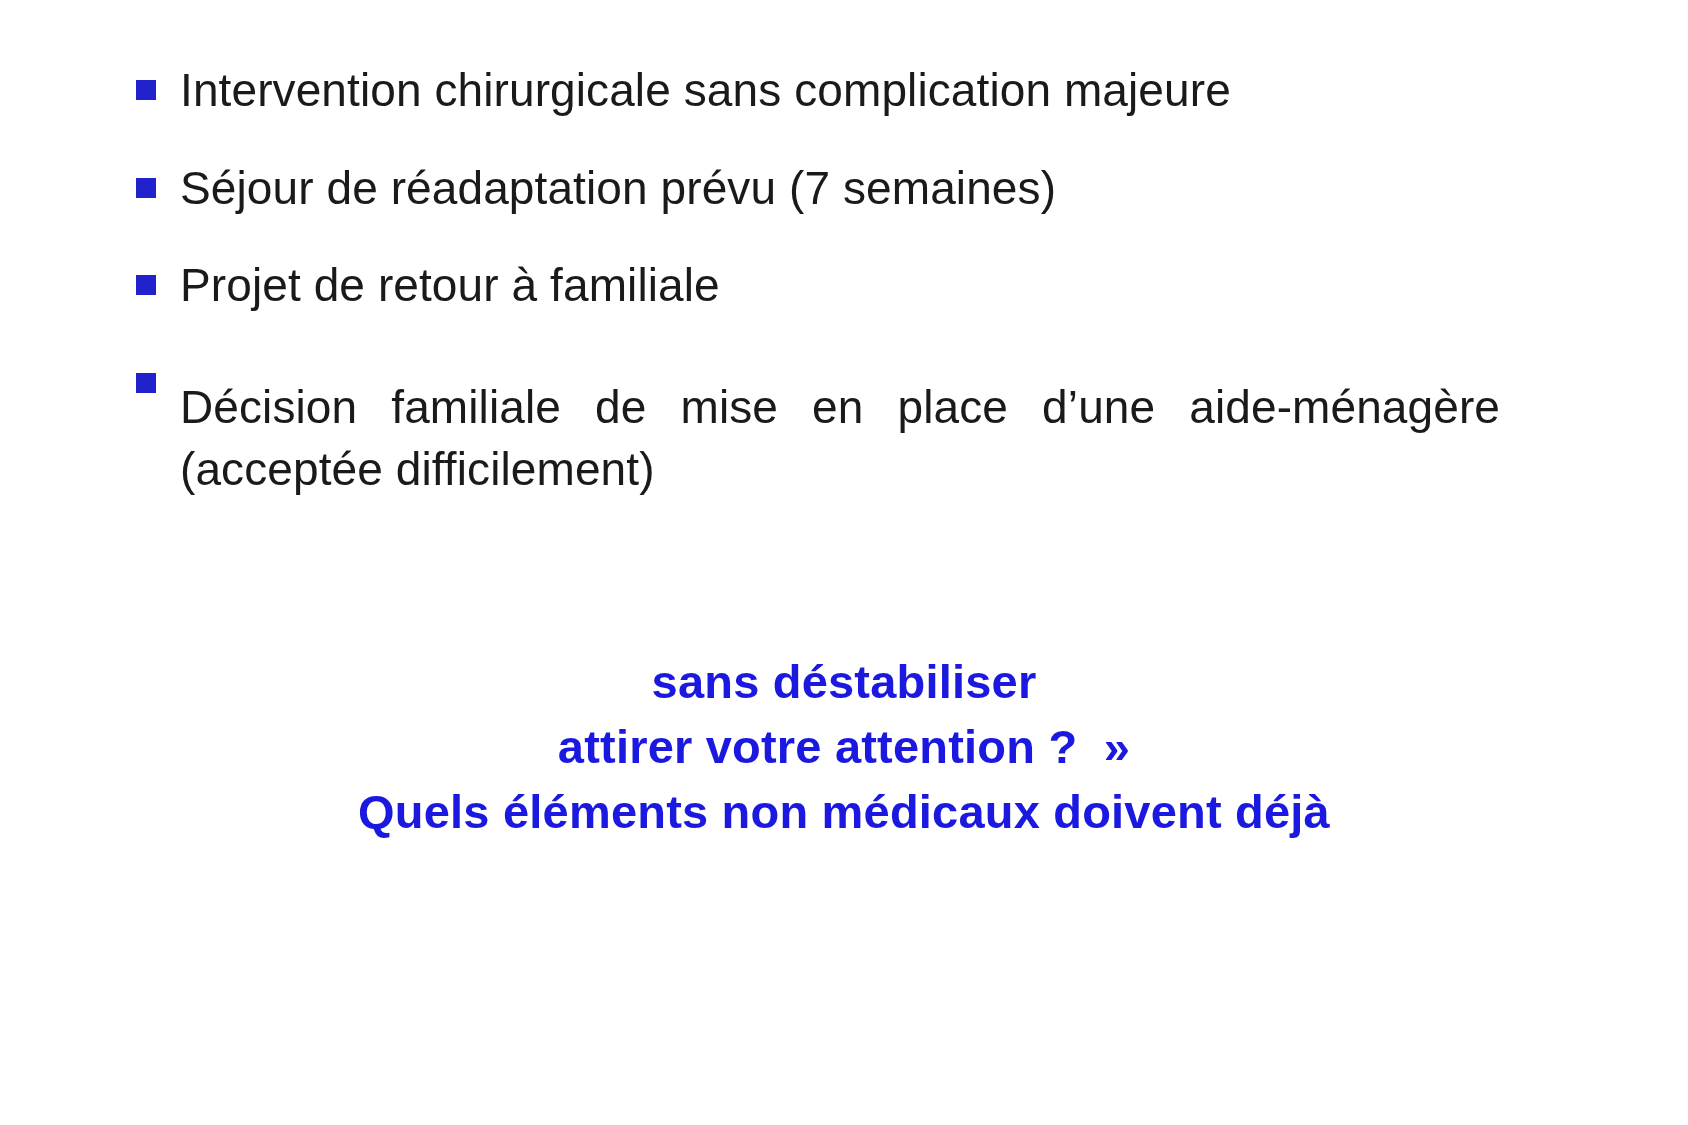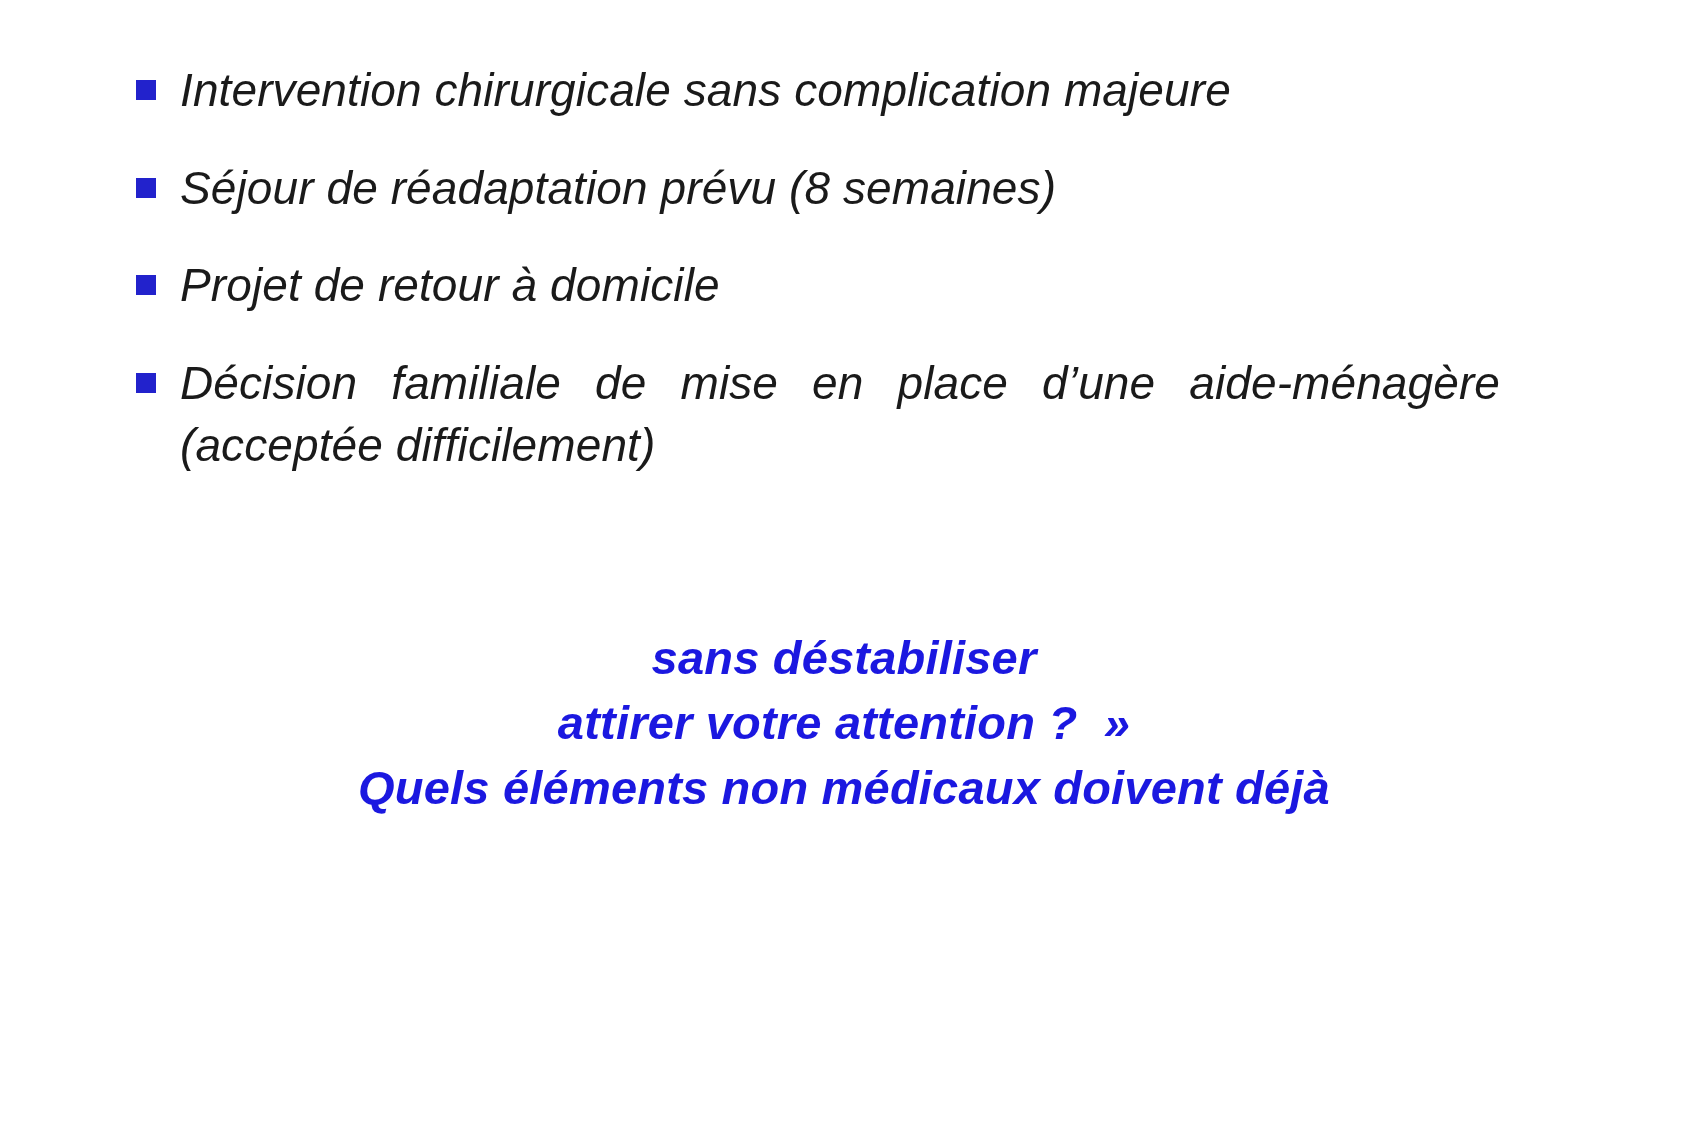--- a/index.html
+++ b/index.html
@@ -12,21 +12,20 @@
     background: #ffffff;
     font-family: "Liberation Sans", sans-serif;
     overflow: hidden;
   }
   .slide {
     position: relative;
     width: 1688px;
     height: 1125px;
     box-sizing: border-box;
     padding: 60px 70px 0 70px;
-    font-style: italic;
   }
   .bullet-list {
     list-style: none;
     margin: 0;
     padding: 0;
   }
   .bullet-item {
     display: flex;
     align-items: flex-start;
     margin: 0 0 36px 0;
@@ -45,20 +44,21 @@
     flex: 1 1 auto;
     color: #1a1a1a;
     font-size: 46px;
     line-height: 1.34;
     letter-spacing: 0.1px;
   }
   .bullet-text.justified {
     text-align: justify;
     text-justify: inter-word;
     padding-right: 118px;
+    margin-top: 24px;
   }
   .quote-block {
     margin-top: 150px;
     text-align: center;
     color: #1b18e0;
     font-size: 47px;
     font-weight: bold;
     line-height: 1.38;
     letter-spacing: 0.2px;
     padding: 0 40px;
@@ -75,26 +75,26 @@
 
   <ul class="bullet-list">
 
     <li class="bullet-item">
       <span class="bullet-marker"></span>
       <span class="bullet-text">Intervention chirurgicale sans complication majeure</span>
     </li>
 
     <li class="bullet-item">
       <span class="bullet-marker"></span>
-      <span class="bullet-text">Séjour de réadaptation prévu (8 semaines)</span>
+      <span class="bullet-text">Séjour de réadaptation prévu (7 semaines)</span>
     </li>
 
     <li class="bullet-item">
       <span class="bullet-marker"></span>
-      <span class="bullet-text">Projet de retour à domicile</span>
+      <span class="bullet-text">Projet de retour à familiale</span>
     </li>
 
     <li class="bullet-item">
       <span class="bullet-marker"></span>
       <span class="bullet-text justified">Décision familiale de mise en place d’une aide-ménagère (acceptée difficilement)</span>
     </li>
 
   </ul>
 
   <div class="quote-block">

